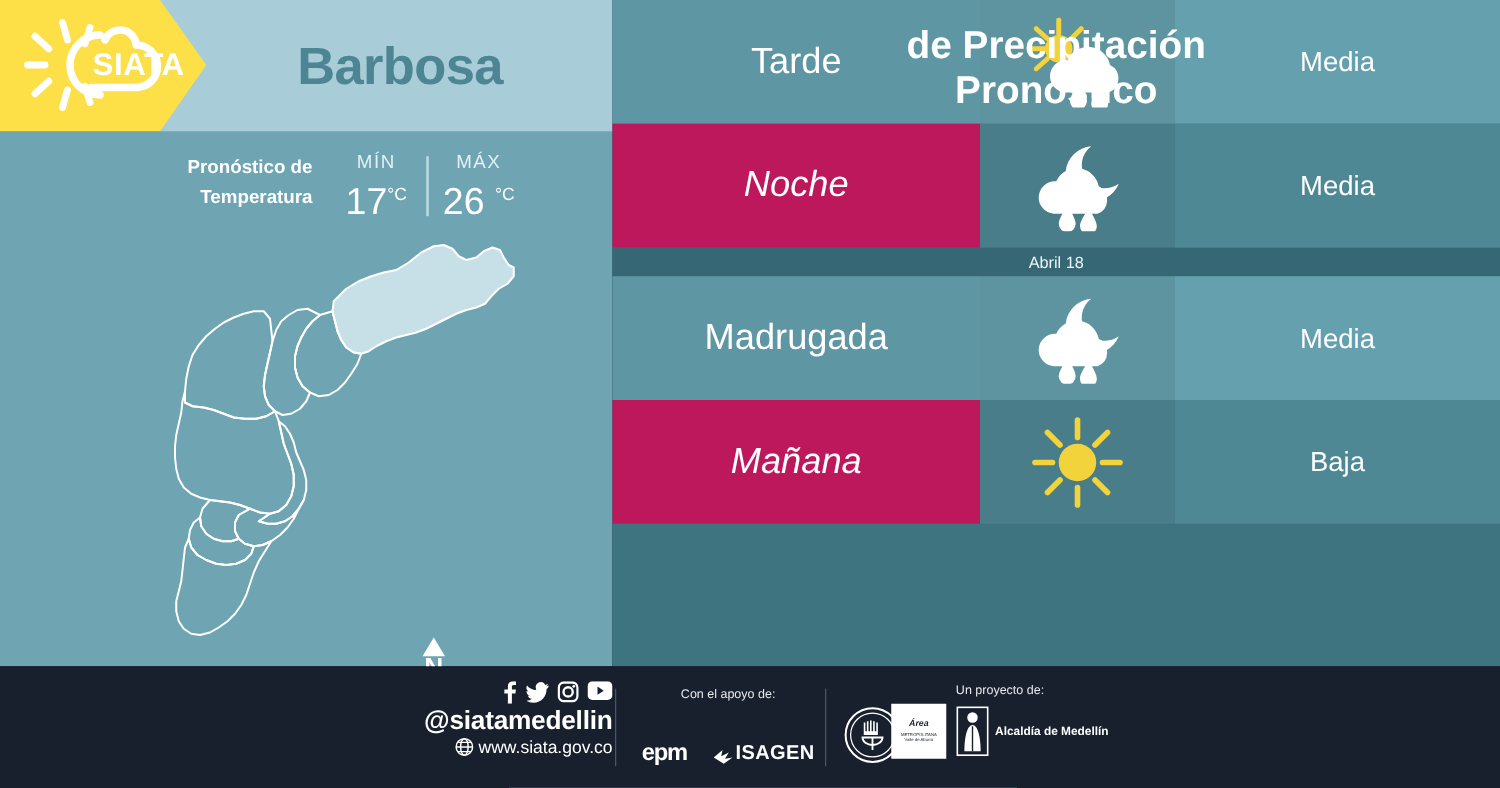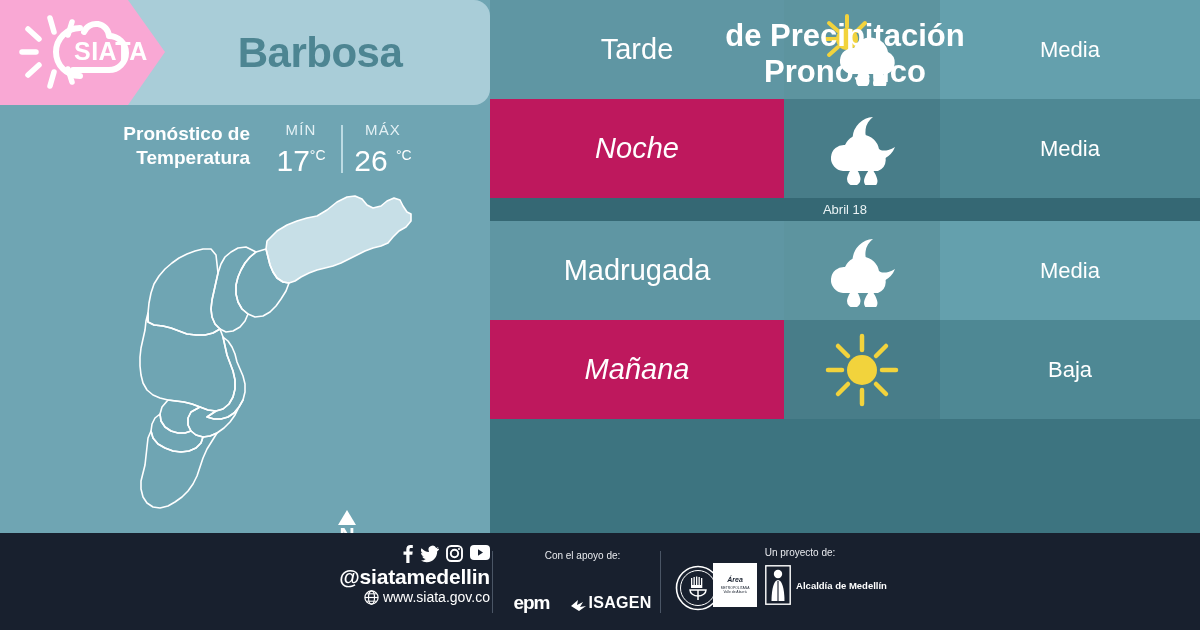--- a/index.html
+++ b/index.html
@@ -5,37 +5,37 @@
   html,body{margin:0;padding:0;}
   body{
     width:1200px;height:630px;overflow:hidden;
     font-family:"Liberation Sans", sans-serif;
     background:#18202e;
   }
   #page{position:relative;width:1200px;height:630px;overflow:hidden;}
 
   
   #left-panel{position:absolute;left:0;top:0;width:490px;height:533px;background:#6fa5b3;}
-  #left-header{position:absolute;left:0;top:0;width:490px;height:105px;background:#a9cdd8;border-radius:16px;}
+  #left-header{position:absolute;left:0;top:0;width:490px;height:105px;background:#a9cdd8;}
   #city-name{
     position:absolute;left:150px;top:0;width:340px;height:105px;
     display:flex;align-items:center;justify-content:center;
     font-size:42px;font-weight:bold;color:#4d8592;letter-spacing:-0.5px;
   }
   #logo-badge{
     position:absolute;left:0;top:0;width:165px;height:105px;
-    background:#f9a8d4;
+    background:#fde047;
     clip-path:polygon(0 0,128px 0,165px 52px,128px 105px,0 105px);
   }
   #logo-badge svg{position:absolute;left:14px;top:14px;}
 
   #temp-block{position:absolute;left:60px;top:122px;width:380px;height:62px;}
   #temp-title{
     position:absolute;left:0;top:0;width:190px;text-align:right;
-    font-size:19px;font-weight:bold;color:#ffffff;line-height:24px;
+    font-size:15px;font-weight:bold;color:#ffffff;line-height:24px;
   }
   #temp-values{position:absolute;left:205px;top:-1px;display:flex;align-items:flex-start;}
   .temp-col{display:flex;flex-direction:column;align-items:center;width:72px;justify-content:flex-end;}
   .temp-label{font-size:15px;color:#e3f0f4;letter-spacing:1.2px;}
   .temp-val{font-size:30px;color:#ffffff;line-height:30px;margin-top:2px;}
   .temp-val sup{font-size:14px;vertical-align:super;}
   .temp-divider{width:2px;height:48px;background:#bcdbe3;margin:4px 4px 0 4px;}
 
   #map-wrap{position:absolute;left:55px;top:185px;width:390px;height:345px;}
   #north-arrow{position:absolute;left:277px;top:325px;width:30px;text-align:center;color:#fff;}

